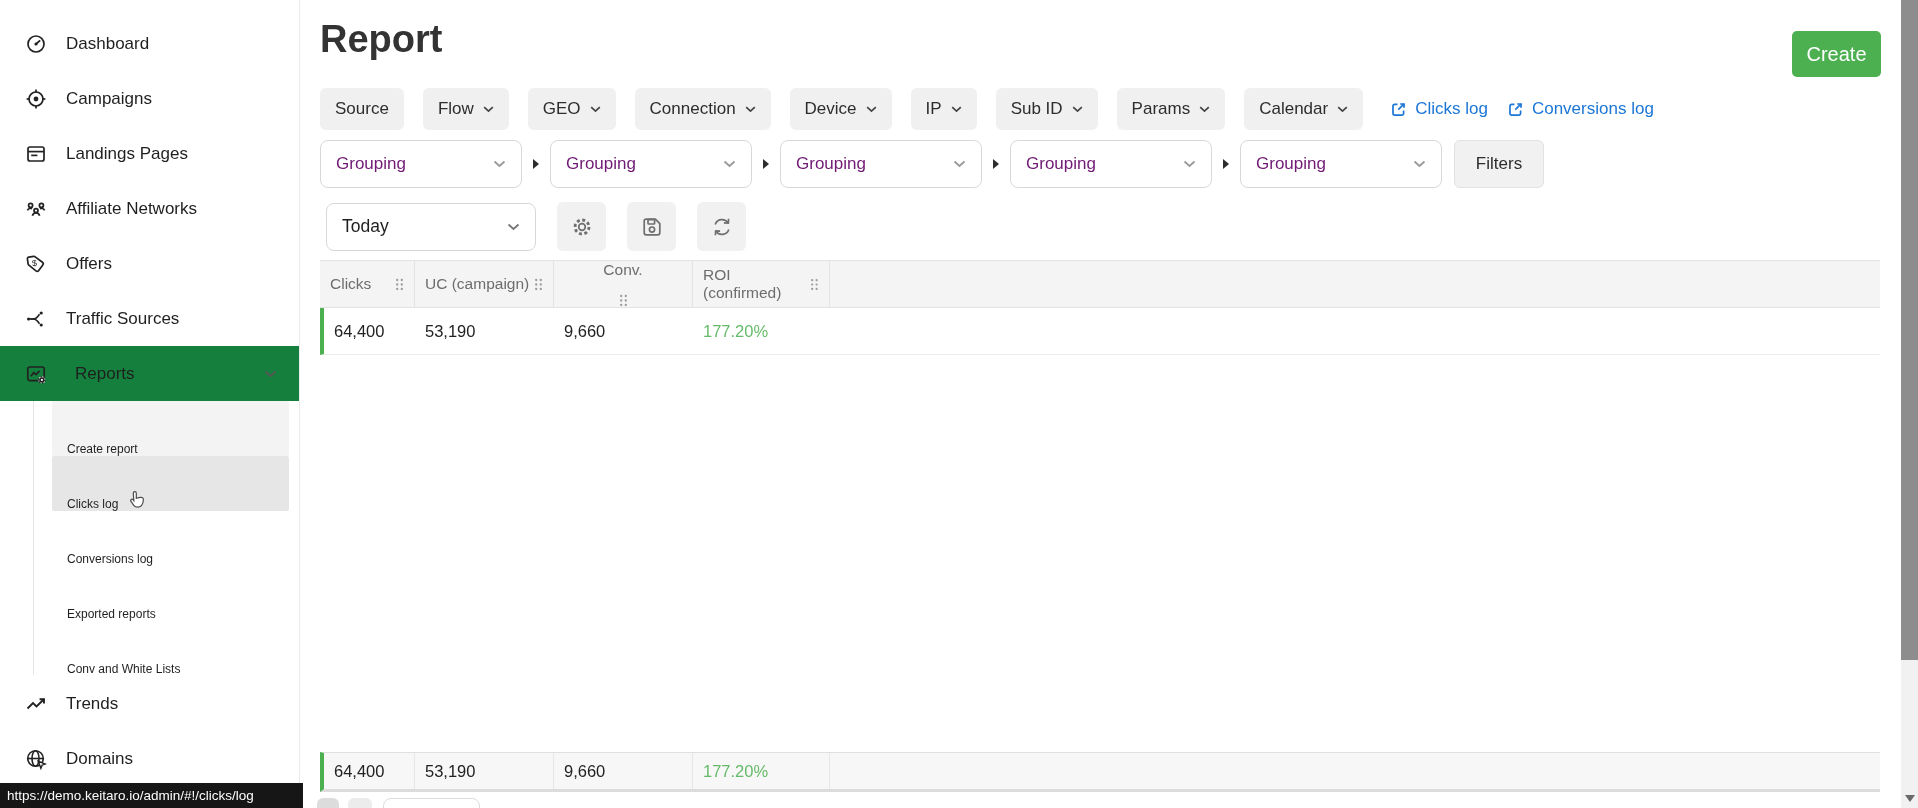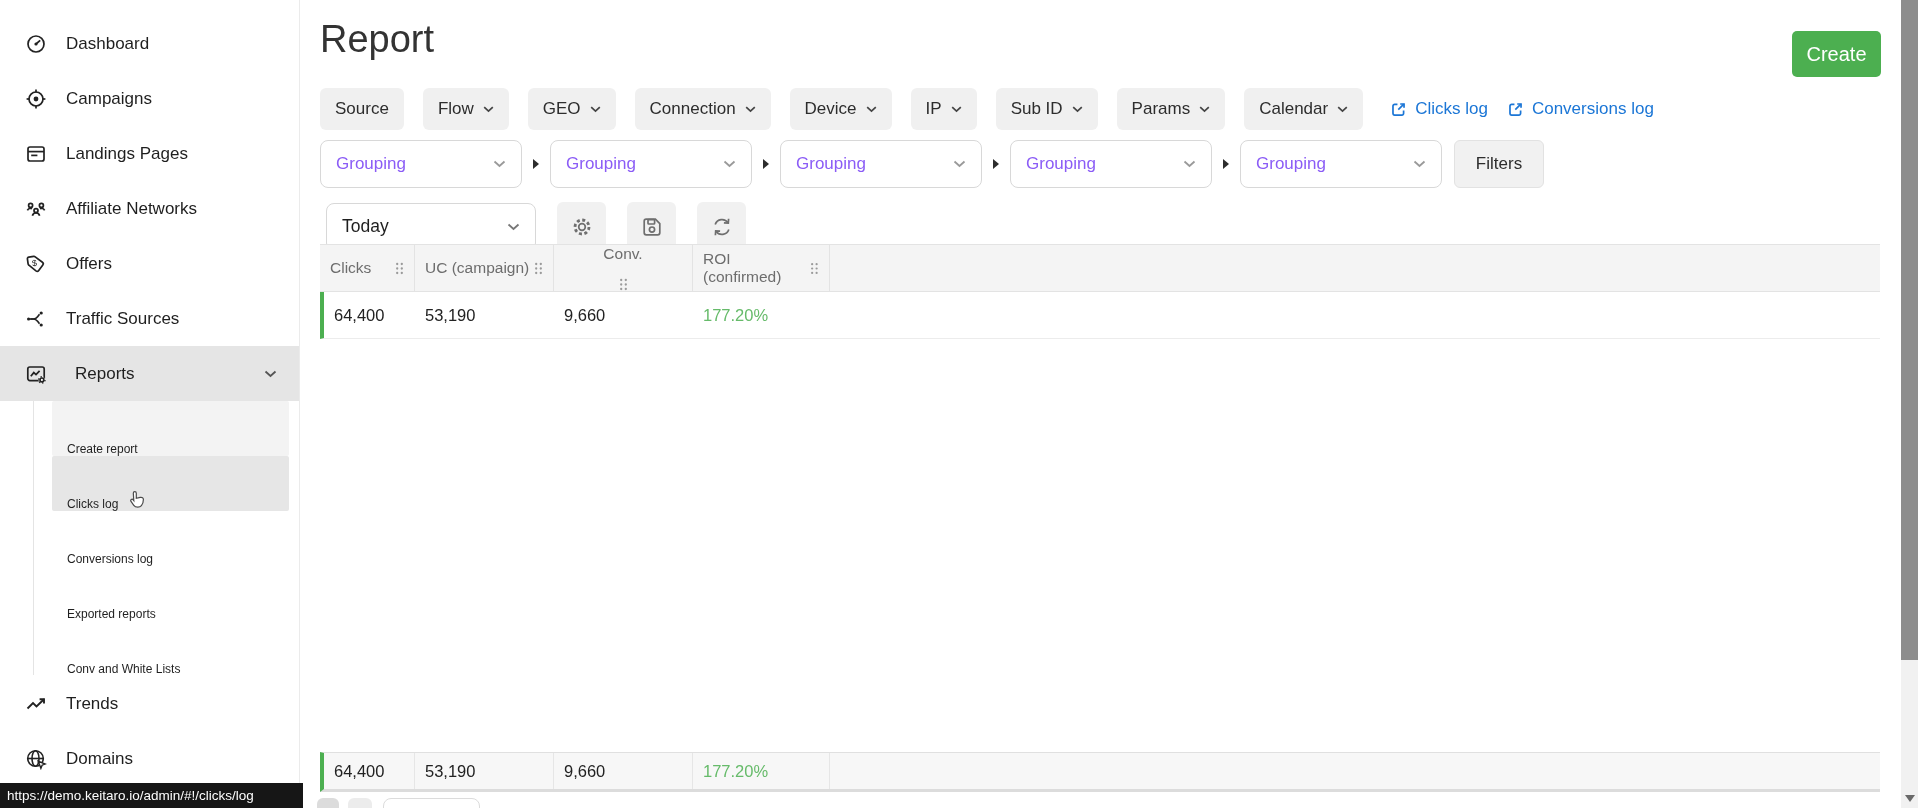--- a/index.html
+++ b/index.html
@@ -6,67 +6,67 @@
   html,body { width:1918px; height:808px; overflow:hidden; background:#fff;
     font-family:"Liberation Sans", sans-serif; color:#212121; }
   .page { position:relative; width:1918px; height:645px; background:#fff; }
 
   
   .sidebar { position:absolute; left:0; top:0; width:300px; height:808px;
     background:#fff; border-right:1px solid #ebebeb; padding-top:16px; z-index:2; }
   .sb-item { display:flex; align-items:center; height:55px; padding:0 18px 0 25px;
     gap:19px; font-size:17px; color:#1f1f1f; cursor:pointer; position:relative; }
   .sb-item svg { flex:0 0 auto; }
-  .sb-item.active { background:#e5e5e5;gap:28px; }
+  .sb-item.active { background:#15803d;gap:28px; }
   .sb-item .chev { position:absolute; right:22px; top:50%; transform:translateY(-50%); }
   .sb-guide { position:absolute; left:33px; top:401px; width:1px; height:274px; background:#e4e4e4; }
   .sb-sub { display:flex; align-items:flex-end; height:55px; margin-left:52px; width:237px;
     padding-left:15px; font-size:12px; color:#1f1f1f; cursor:pointer; border-radius:2px; }
   .sb-sub.hl1 { background:#f3f3f3; }
   .sb-sub.hl2 { background:#e6e6e6; }
   .sb-sub .cursor-glyph { margin-left:8px; margin-top:8px; }
 
   
   .status-url { position:absolute; left:0; top:783px; width:303px; height:25px;
     background:#161616; color:#fdfdfd; font-size:13.5px; line-height:25px;
     padding-left:7px; white-space:nowrap; z-index:5; }
 
   
   .main { position:absolute; left:300px; top:0; width:1601px; height:808px; background:#fff; }
-  .page-title { position:absolute; left:20px; top:18px; font-size:38px; font-weight:400; color:#333; }
+  .page-title { position:absolute; left:20px; top:18px; font-size:38px; font-weight:700; color:#333; }
   .create-btn { position:absolute; left:1492px; top:31px; width:89px; height:46px;
     background:#4caf50; border:none; border-radius:5px; color:#fff; font-size:20px;
     font-family:inherit; cursor:pointer; }
 
   .chips-row { position:absolute; left:20px; top:88px; display:flex; align-items:center; gap:19px; height:42px; }
   .chip { display:flex; align-items:center; gap:9px; height:42px; padding:0 15px;
     background:#f0f0f0; border-radius:6px; font-size:17px; color:#2d2d2d; cursor:pointer; white-space:nowrap; }
   .ext-link { display:flex; align-items:center; gap:8px; color:#1b76d6; font-size:17px;
     cursor:pointer; text-decoration:none; white-space:nowrap; }
   .ext-link:first-of-type { margin-left:8px; }
 
   .grouping-row { position:absolute; left:20px; top:140px; display:flex; align-items:center; }
   .grp { width:202px; height:48px; border:1px solid #d8d8d8; border-radius:8px; background:#fff;
     display:flex; align-items:center; justify-content:space-between; padding:0 15px;
-    font-size:17px; color:#8b5cf6; cursor:pointer; }
+    font-size:17px; color:#701a75; cursor:pointer; }
   .caret-right { width:0; height:0; border-left:6px solid #2d2d2d;
     border-top:5px solid transparent; border-bottom:5px solid transparent; margin:0 11px; }
   .filters-btn { margin-left:12px; width:90px; height:48px; background:#f1f1f1;
     border:1px solid #e2e2e2; border-radius:6px; font-size:17px; color:#2d2d2d;
     font-family:inherit; cursor:pointer; }
 
   .toolbar-row { position:absolute; left:20px; top:202px; display:flex; align-items:center; gap:21px;margin-left:6px; }
   .date-select { width:210px; height:48px; border:1px solid #d8d8d8; border-radius:8px; background:#fff;
     display:flex; align-items:center; justify-content:space-between; padding:0 15px;
     font-size:17.5px; color:#1f1f1f; cursor:pointer; }
   .icon-btn { width:49px; height:49px; background:#f1f1f1; border:none; border-radius:6px;
     display:flex; align-items:center; justify-content:center; cursor:pointer; }
 
   
-  .report-table { position:absolute; left:20px; top:244px; width:1560px; }
+  .report-table { position:absolute; left:20px; top:260px; width:1560px; }
   .thead { display:flex; height:48px; background:#f4f4f4;
     border-top:1px solid #e3e3e3; border-bottom:1px solid #e3e3e3; }
   .th { display:flex; align-items:center; justify-content:space-between;
     padding:0 10px; border-right:1px solid #e3e3e3; font-size:15.5px; color:#6d6d6d; }
   .th.c1{width:95px;} .th.c2{width:139px;} .th.c3{width:139px;flex-direction:column;} .th.c4{width:137px;}
   .th.fill{flex:1; border-right:none;}
   .trow { display:flex; height:47px; align-items:center; background:#fff;
     border-left:4px solid #4caf50; border-bottom:1px solid #ececec; }
   .td { padding-left:10px; font-size:16.5px; color:#222; }
   .trow .td.c1{width:91px;} .td.c2{width:139px;} .td.c3{width:139px;} .td.c4{width:137px;}

